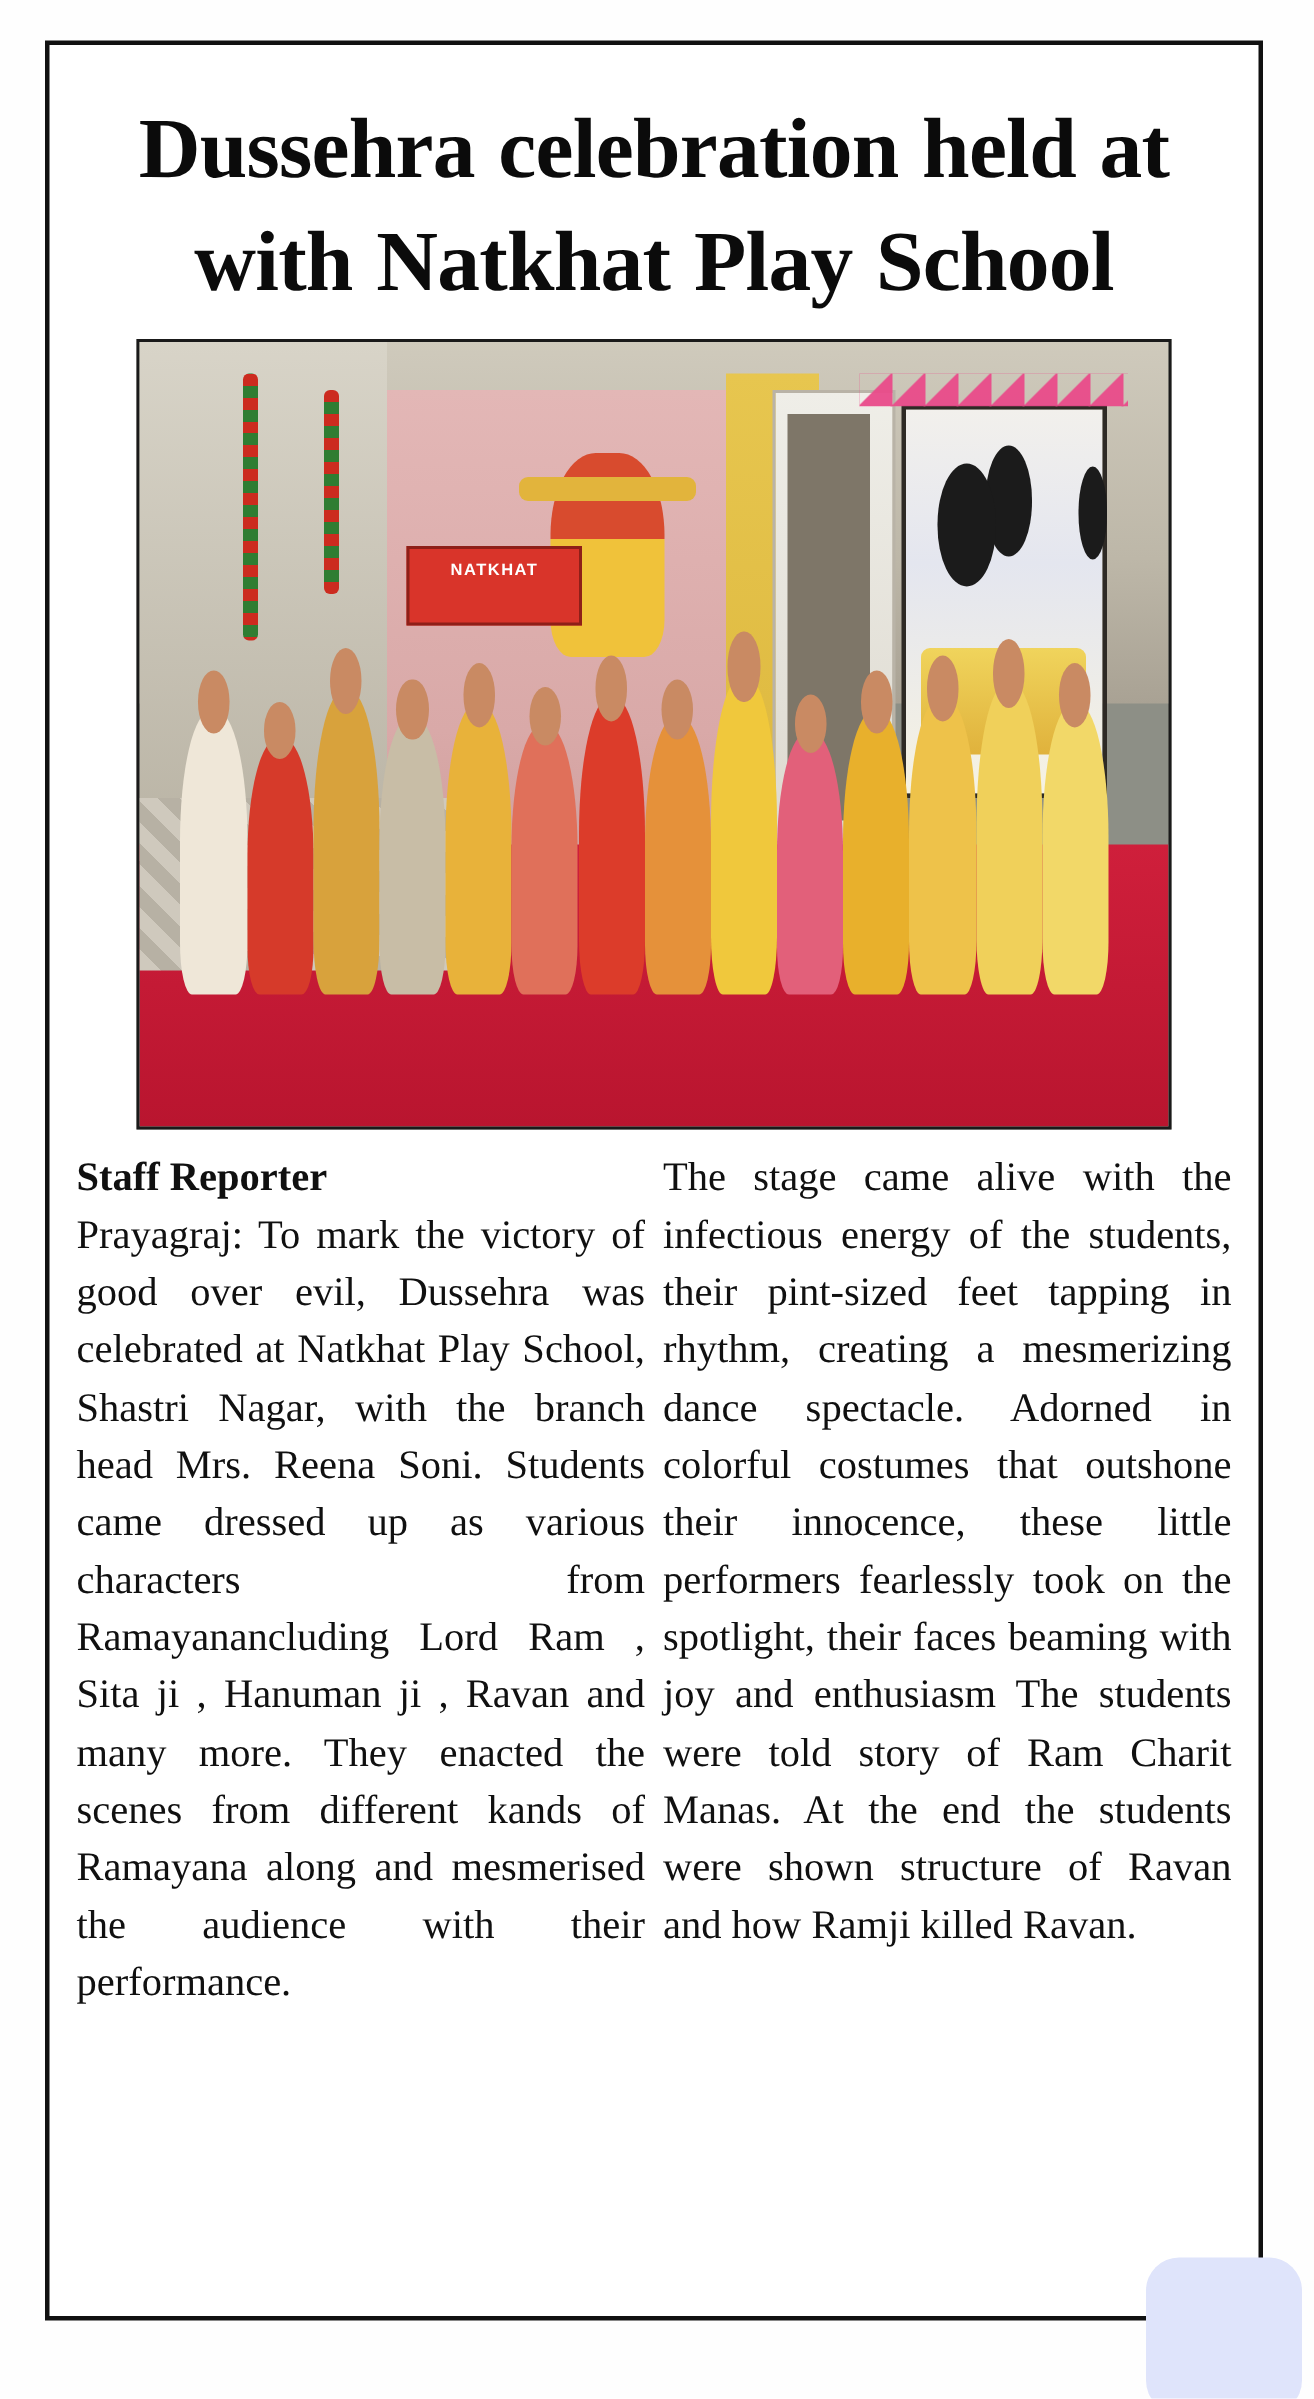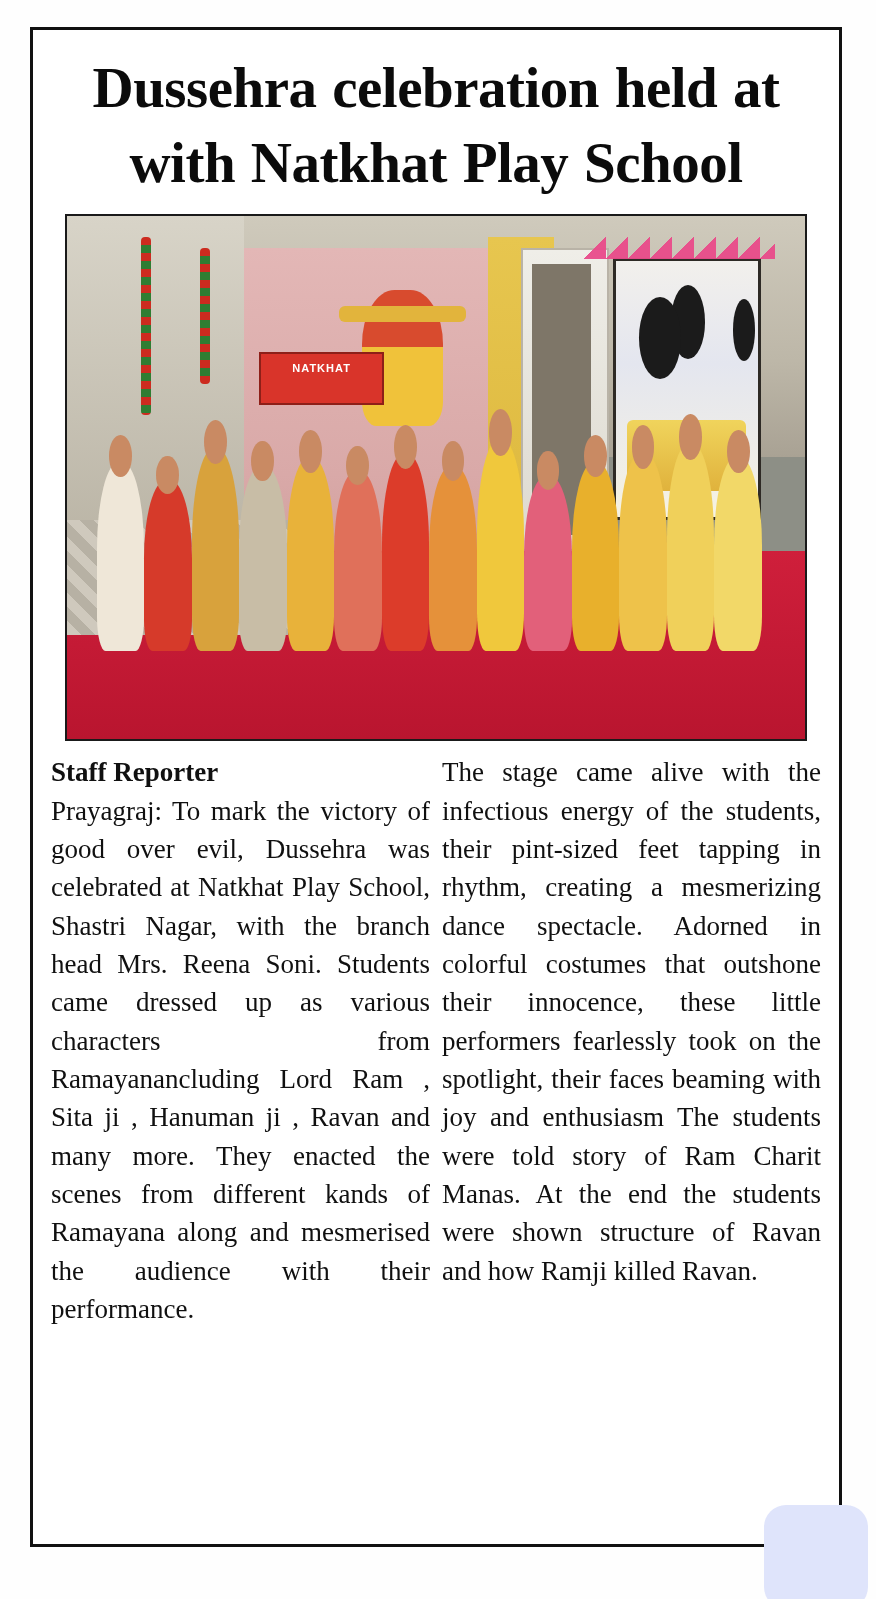--- a/index.html
+++ b/index.html
@@ -39,38 +39,38 @@
 
   .clipping {
     position: absolute;
     left: 30px;
     top: 27px;
     width: 812px;
     height: 1520px;
     border: 3px solid #111;
     background: #ffffff;
     box-sizing: border-box;
-    padding: 16px 18px 0 18px;
+    padding: 28px 18px 0 18px;
   }
 
   .headline {
     font-family: "Liberation Serif", serif;
     font-weight: bold;
     font-size: 57px;
     line-height: 1.32;
     text-align: center;
     color: #0b0b0b;
     letter-spacing: -0.5px;
     margin: 4px 0 14px 0;
     word-spacing: 2px;
   }
 
   .photo {
     position: relative;
-    width: 742px;
+    width: 690px;
     height: 527px;
     margin: 0 auto;
     border: 2px solid #1a1a1a;
     box-sizing: border-box;
     overflow: hidden;
     background: #8d8f86;
   }
 
   
   .ph-sky {

